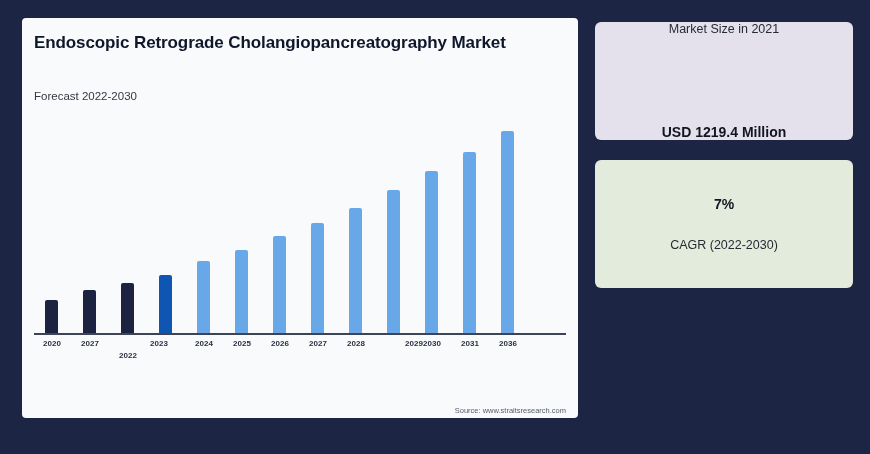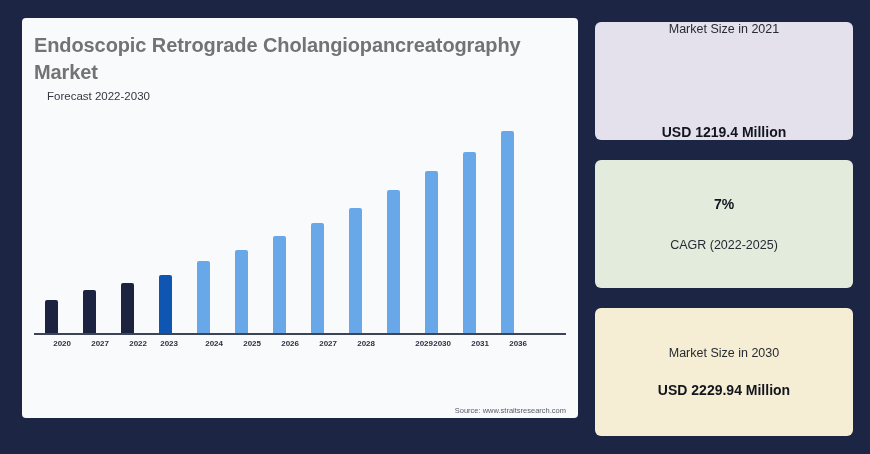--- a/index.html
+++ b/index.html
@@ -29,29 +29,29 @@
     background: #f9fafc;
     border-radius: 4px;
     box-sizing: border-box;
   }
 
   #chart-title {
     position: absolute;
     left: 12px;
     top: 14px;
     width: 500px;
-    font-size: 20px;
+    font-size: 17px;
     font-weight: bold;
     line-height: 1.35;
-    color: #737373;
+    color: #0f172a;
     letter-spacing: -0.1px;
   }
   #chart-subtitle {
     position: absolute;
-    left: 25px;
+    left: 12px;
     top: 72px;
     font-size: 11.5px;
     color: #333842;
   }
 
   
   #plot {
     position: absolute;
     left: 12px;
     top: 95px;
@@ -82,21 +82,21 @@
     position: absolute;
     left: 12px;
     top: 321px;
     width: 532px;
     height: 20px;
   }
   .x-label {
     position: absolute;
     top: 0;
     width: 38px;
-    text-align: right;
+    text-align: center;
     font-size: 8px;
     font-weight: bold;
     color: #2a3142;
   }
 
   
   #logo {
     position: absolute;
     left: 10px;
     top: 368px;
@@ -213,21 +213,21 @@
           <div class="bar" style="height: 181px; background: rgb(104, 168, 232);"></div>
         </div>
         <div class="bar-col" style="left: 467px;">
           <div class="bar" style="height: 202px; background: rgb(104, 168, 232);"></div>
         </div>
       </div>
     <div id="axis-line"></div>
     <div id="x-labels">
         <div class="x-label" style="left: -1px;">2020</div>
         <div class="x-label" style="left: 37px;">2027</div>
-        <div class="x-label" style="left: 75px;">2022</div>
+        <div class="x-label" style="left: 75px; margin-top: 12px;">2022</div>
         <div class="x-label" style="left: 106px;">2023</div>
         <div class="x-label" style="left: 151px;">2024</div>
         <div class="x-label" style="left: 189px;">2025</div>
         <div class="x-label" style="left: 227px;">2026</div>
         <div class="x-label" style="left: 265px;">2027</div>
         <div class="x-label" style="left: 303px;">2028</div>
         <div class="x-label" style="left: 361px;">2029</div>
         <div class="x-label" style="left: 379px;">2030</div>
         <div class="x-label" style="left: 417px;">2031</div>
         <div class="x-label" style="left: 455px;">2036</div>
@@ -239,22 +239,17 @@
 
   <div class="stat-card" id="card-0">
     <div class="stat-label">Market Size in 2021</div>
     <div class="gap-a"></div>
     <div class="stat-value">USD 1219.4 Million</div>
   </div>
 
   <div class="stat-card" id="card-1">
     <div class="stat-value">7%</div>
     <div class="gap-b"></div>
-    <div class="stat-label">CAGR (2022-2025)</div>
+    <div class="stat-label">CAGR (2022-2030)</div>
   </div>
 
-  <div class="stat-card" id="card-2">
-    <div class="stat-label">Market Size in 2030</div>
-    <div class="gap-a"></div>
-    <div class="stat-value">USD 2229.94 Million</div>
-  </div>
 
 </div>
 
 </body></html>

